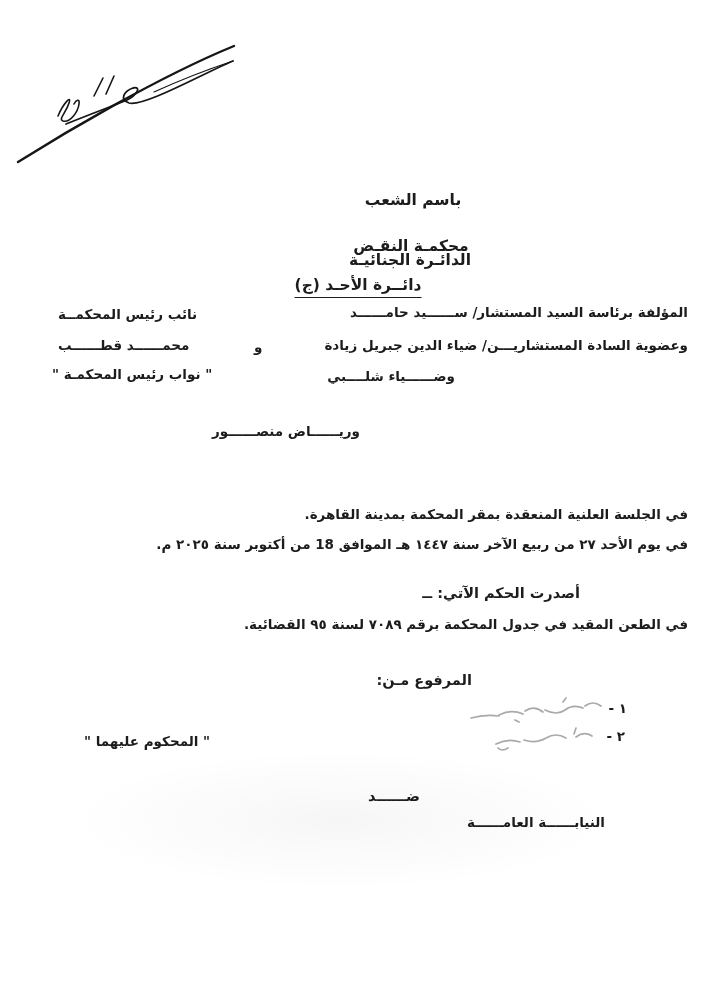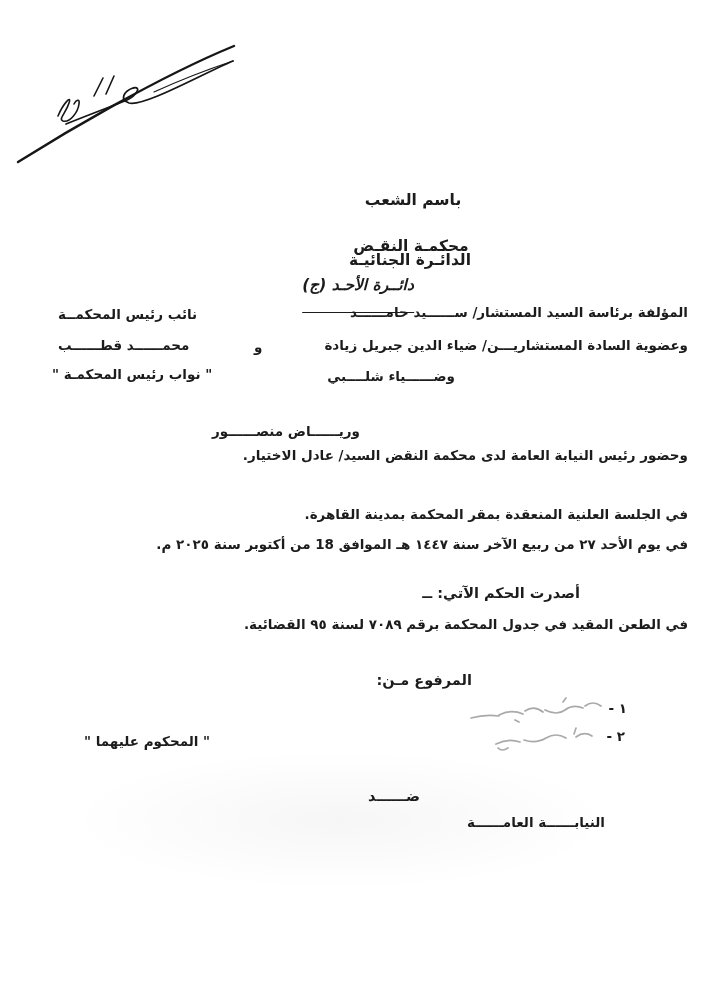--- a/index.html
+++ b/index.html
@@ -14,21 +14,21 @@
   .line{
     position:absolute;
     direction:rtl;
     white-space:nowrap;
     font-weight:700;
     font-size:13.5px;
     letter-spacing:0px;
     color:#1c1c1c;
   }
   .hdr{font-size:15.5px;transform:translateX(-50%);}
-  .underlined{border-bottom:1.6px solid #1c1c1c;padding-bottom:18px;font-style:italic;}
+  .underlined{border-bottom:1.6px solid #1c1c1c;padding-bottom:3px;}
   .big{font-size:14.5px;}
   .sig{position:absolute;left:6px;top:24px;}
   .smudge{position:absolute;filter:blur(0.7px);opacity:0.5;}
   .shade{
     position:absolute;left:70px;top:750px;width:540px;height:140px;
     background:radial-gradient(closest-side, rgba(0,0,0,0.035), rgba(0,0,0,0));
     pointer-events:none;
   }
 </style>
 </head>
@@ -57,21 +57,20 @@
 
   <div class="line" style="right:30px;top:337px;">وعضوية السادة المستشاريـــن/ ضياء الدين جبريل زيادة</div>
   <div class="line" style="left:254px;top:339px;">و</div>
   <div class="line" style="left:58px;top:337px;">محمــــــد قطــــــب</div>
 
   <div class="line" style="right:263px;top:368px;">وضــــــياء شلــــبي</div>
   <div class="line" style="left:52px;top:366px;">" نواب رئيس المحكمـة "</div>
 
   <div class="line" style="right:358px;top:394px;margin-top:29px;">وريــــــاض منصــــــور</div>
 
-  <div class="line" style="right:30px;top:447px;">وحضور رئيس النيابة العامة لدى محكمة النقض السيد/ عادل الاختيار.</div>
   <div class="line" style="right:30px;top:506px;">في الجلسة العلنية المنعقدة بمقر المحكمة بمدينة القاهرة.</div>
   <div class="line" style="right:30px;top:536px;">في يوم الأحد ٢٧ من ربيع الآخر سنة ١٤٤٧ هـ الموافق 18 من أكتوبر سنة ٢٠٢٥ م.</div>
 
   <div class="line big" style="right:138px;top:585px;">أصدرت الحكم الآتي: ــ</div>
   <div class="line" style="right:30px;top:616px;">في الطعن المقيد في جدول المحكمة برقم ٧٠٨٩ لسنة ٩٥ القضائية.</div>
 
   <div class="line big" style="right:246px;top:672px;margin-left:14px;">المرفوع مـن:</div>
 
   <div class="line" style="right:91px;top:700px;">١ -</div>
   <svg class="smudge" style="right:111px;top:696px;" width="142" height="28" viewBox="0 0 142 28">

